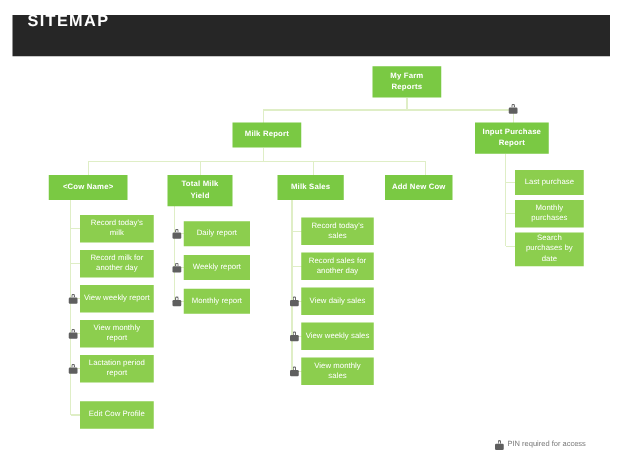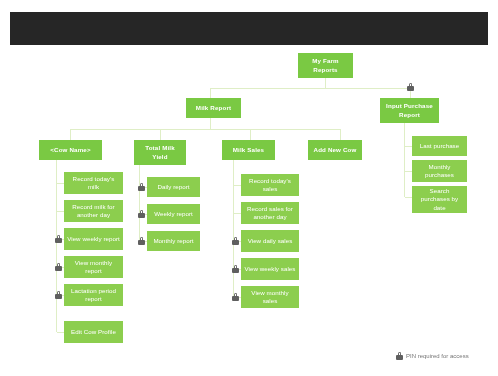--- a/index.html
+++ b/index.html
@@ -123,20 +123,21 @@
     color: #777777;
     white-space: nowrap;
   }
 </style>
 </head>
 <body>
 
 <div id="page">
 
   <div class="header-bar"></div>
+  <div class="header-title">SITEMAP</div>
 
   <div class="canvas">
 
     <svg class="lines" viewBox="0 0 498 331" width="498" height="331">
       <g stroke="#dfeec6" stroke-width="1" fill="none" shape-rendering="crispEdges">
 
         <path d="M325.5 33 L325.5 43"></path>
 
         <path d="M210.5 43 L410.5 43"></path>
         <path d="M210.5 43 L210.5 53"></path>

